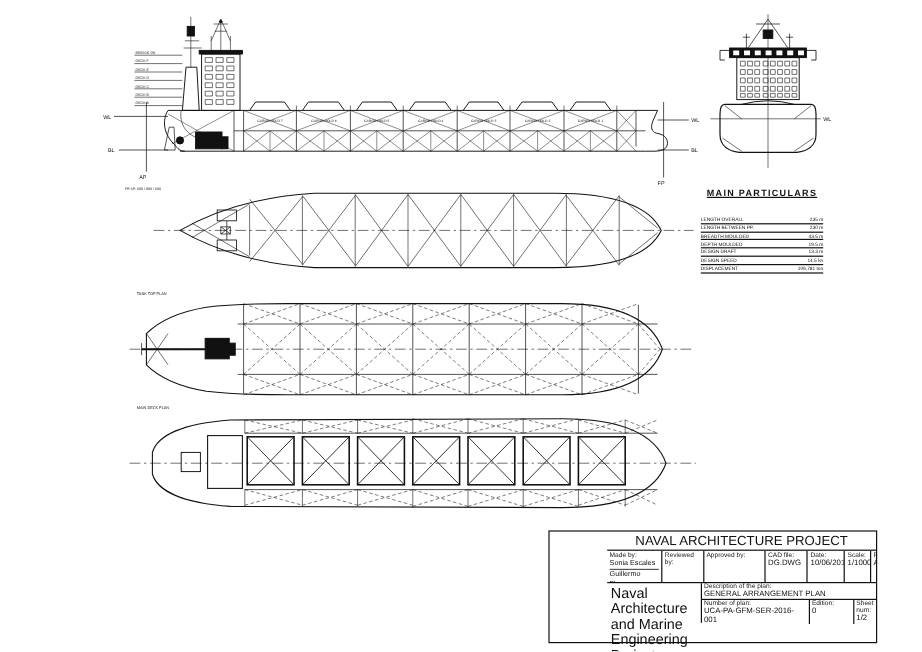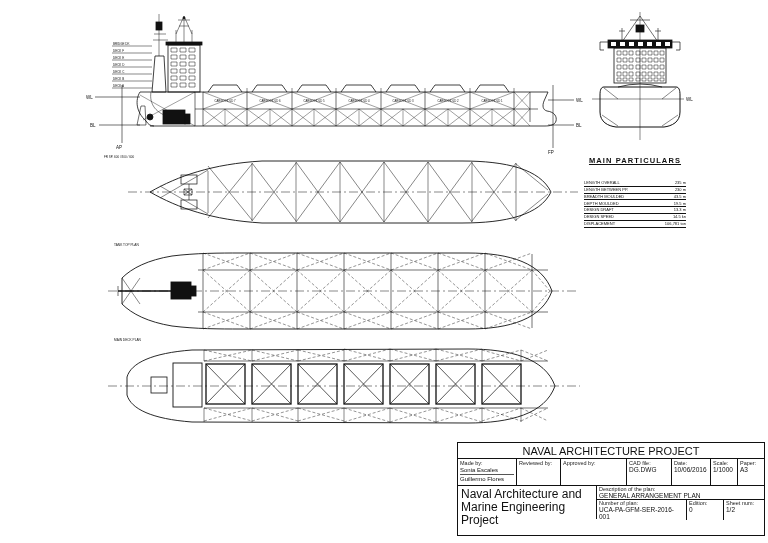--- a/index.html
+++ b/index.html
@@ -9,22 +9,22 @@
   svg text{font-family:"Liberation Sans",sans-serif;fill:#111;}
 
   
   .particulars{position:absolute;left:584px;top:156px;width:102px;}
   .particulars .ptitle{font-size:7.5px;font-weight:bold;letter-spacing:1.1px;text-align:center;
         text-decoration:underline;margin-bottom:15px;white-space:nowrap;}
   .prow{display:flex;justify-content:space-between;align-items:flex-end;
         border-bottom:0.7px solid #111;height:5.8px;font-size:4px;line-height:4.5px;white-space:nowrap;}
 
   
-  .tblock{position:absolute;left:457px;top:442px;width:308px;height:94px;
-        border:1px solid #111;box-sizing:border-box;background:#fff;}
+  .tblock{position:absolute;left:457px;top:442px;width:274px;height:94px;
+        border:1px solid #111;box-sizing:border-box;background:#fff;padding-left:48px;}
   .tblock *{box-sizing:border-box;}
   .trow1{height:16px;border-bottom:1px solid #111;display:flex;align-items:center;justify-content:center;
         font-size:11px;}
   .trow2{height:16px;border-bottom:1px solid #111;display:flex;align-items:center;justify-content:center;
         font-size:11px;}
   .trow3{height:27px;border-bottom:1px solid #111;display:flex;}
   .trow3 .cell{border-right:1px solid #111;padding:1px 2px;font-size:5.5px;overflow:hidden;}
   .trow3 .cell:last-child{border-right:none;}
   .lbl{font-size:5.5px;line-height:6px;color:#222;}
   .val{font-size:6.5px;line-height:7px;}

